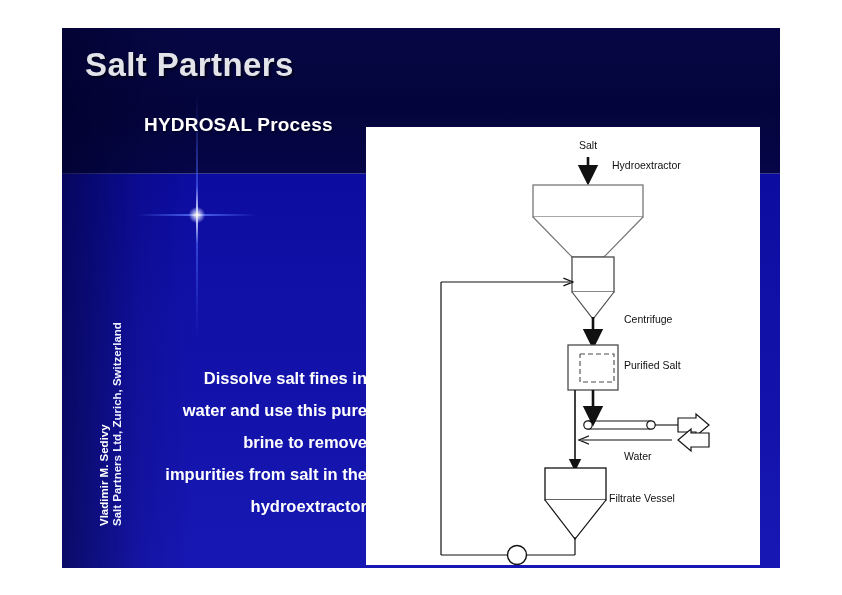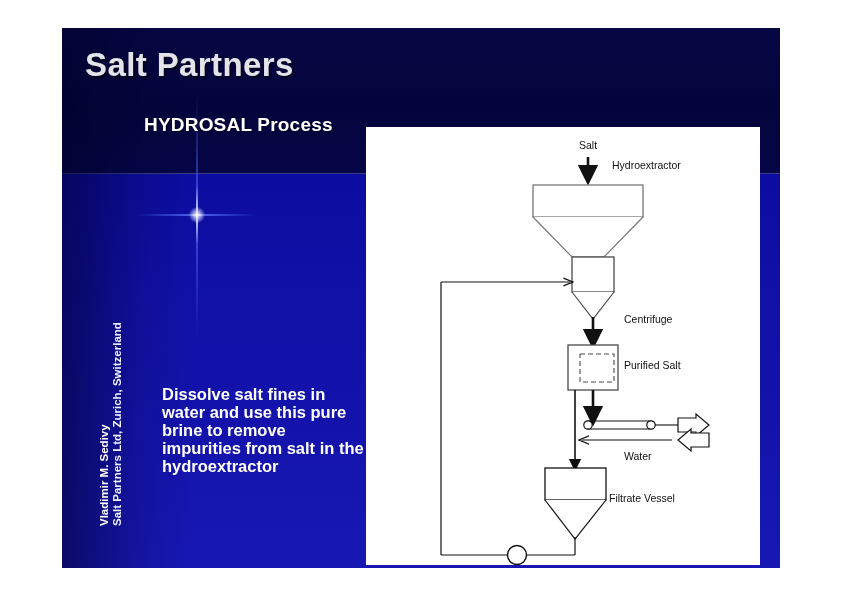--- a/index.html
+++ b/index.html
@@ -109,26 +109,27 @@
     color: #ffffff;
     letter-spacing: 0.2px;
     text-shadow: 1px 1px 2px rgba(0,0,0,0.5);
     white-space: nowrap;
   }
 
   
   #body-statement {
     position: absolute;
     left: 100px;
-    top: 357px;
+    top: 334px;
     width: 205px;
     font-size: 16.5px;
-    line-height: 18px;
+    line-height: 32px;
     font-weight: bold;
     color: #ffffff;
+    text-align: right;
   }
 
   
   #footer-note {
     position: absolute;
     left: 100px;
     top: 490px;
     width: 230px;
     font-size: 10.5px;
     line-height: 14px;

